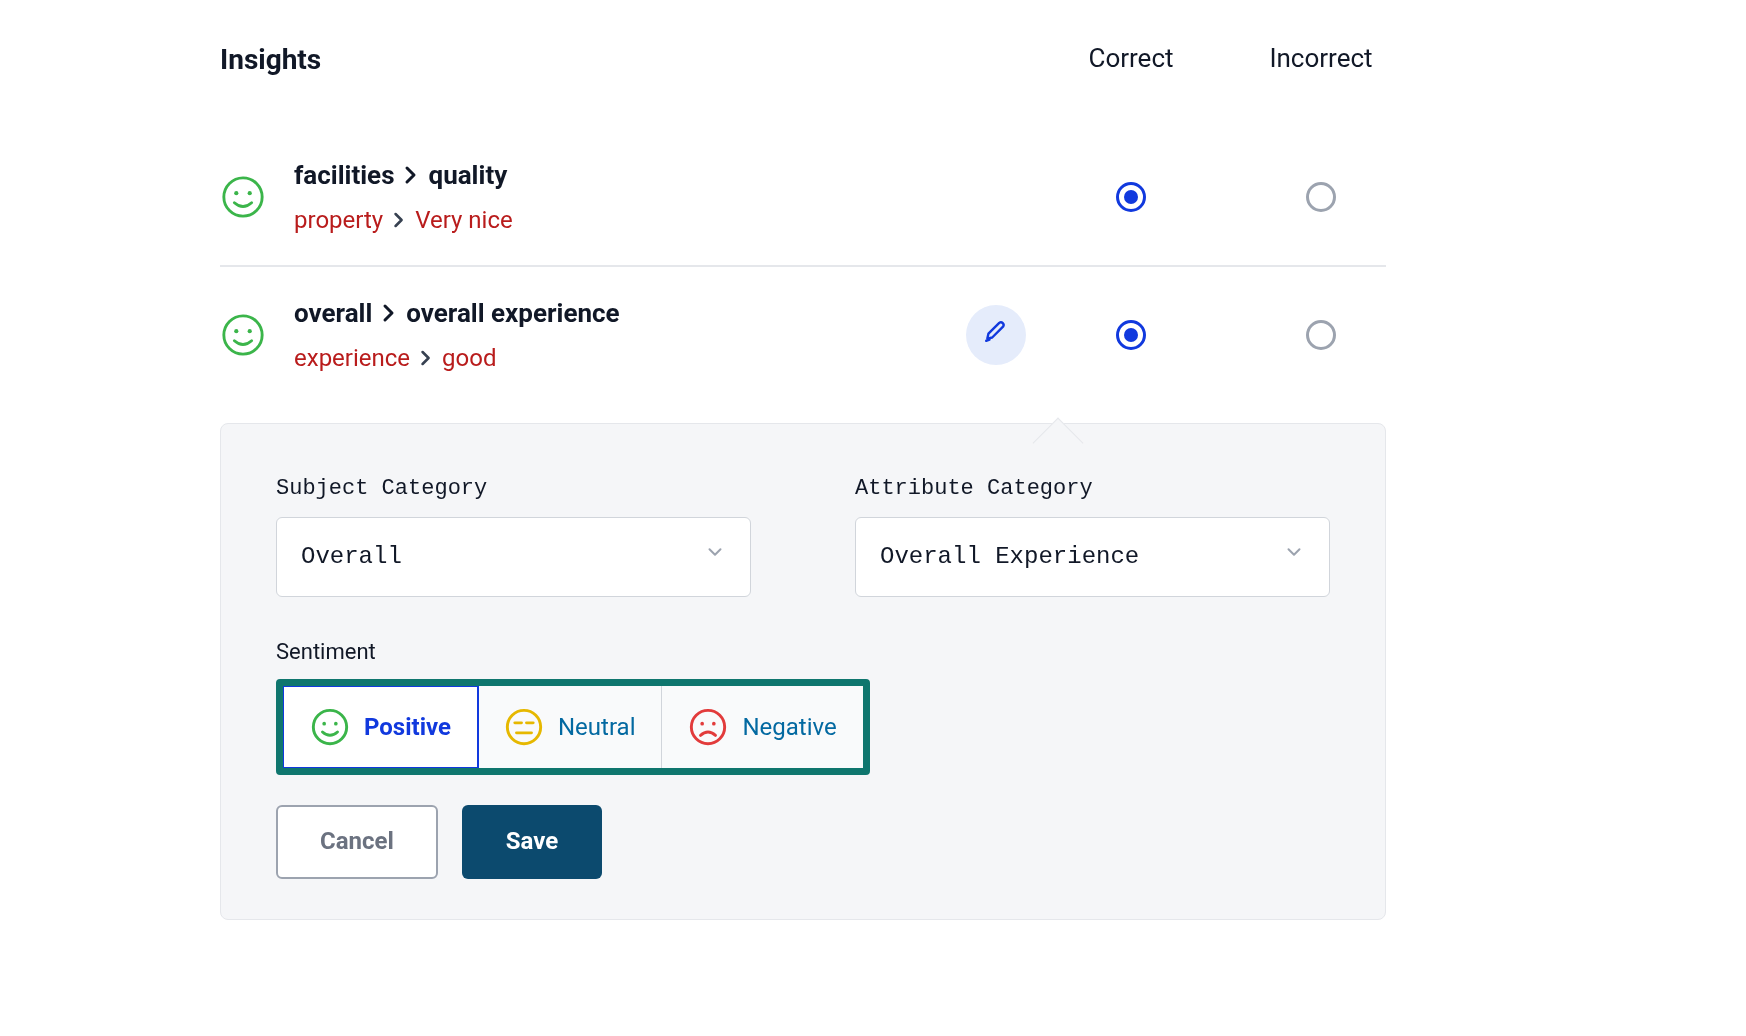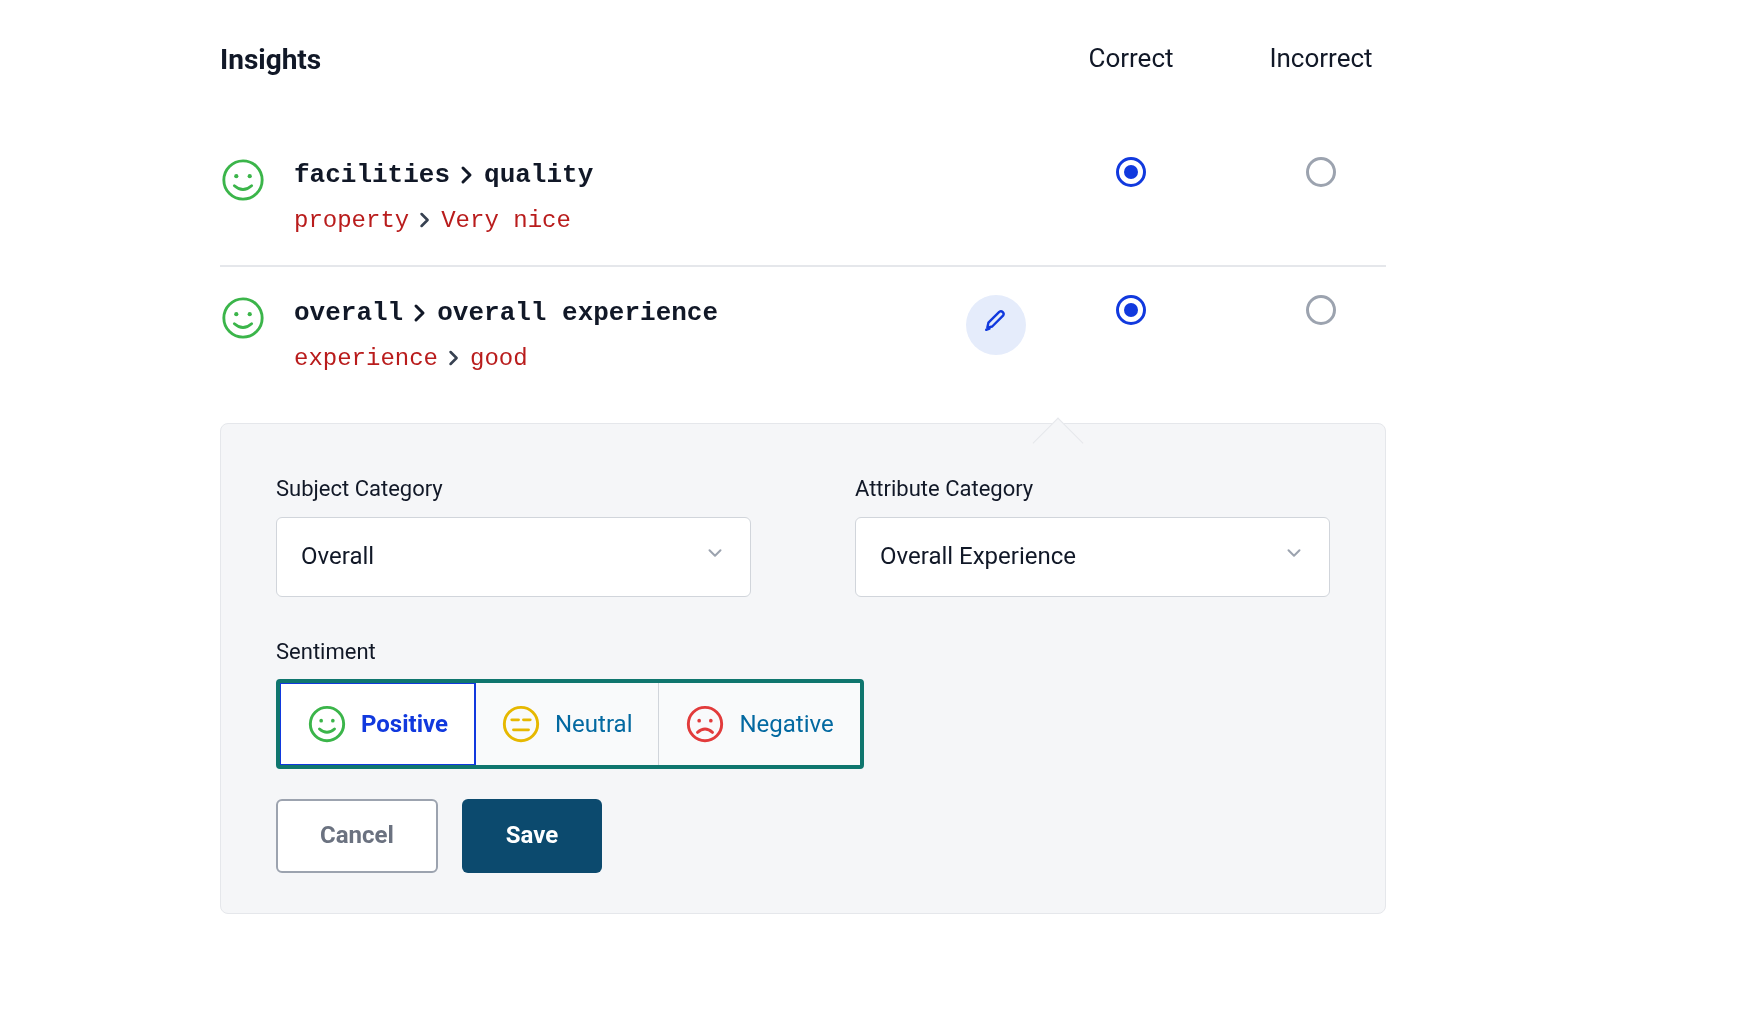--- a/index.html
+++ b/index.html
@@ -29,23 +29,22 @@
     gap: 60px;
   }
   .header-col {
     width: 130px;
     text-align: center;
     font-weight: 400;
     font-size: 26px;
   }
   .insight-row {
     display: flex;
-    align-items: flex-start;
+    align-items: center;
     padding: 28px 0;
-    font-family: Liberation Mono, monospace;
   }
   .insight-row + .insight-row {
     border-top: 2px solid #e5e7eb;
   }
   .face-icon {
     width: 46px;
     height: 46px;
     flex-shrink: 0;
     margin-right: 28px;
   }
@@ -133,20 +132,21 @@
     height: 36px;
     background: #f5f6f8;
     border-left: 1px solid #e5e7eb;
     border-top: 1px solid #e5e7eb;
     transform: rotate(45deg);
   }
   .form-row {
     display: flex;
     gap: 104px;
     margin-bottom: 40px;
+    font-family: Liberation Mono, monospace;
   }
   .form-group {
     flex: 1;
   }
   .form-label {
     font-size: 22px;
     color: #111827;
     margin-bottom: 12px;
     display: block;
   }
@@ -158,21 +158,21 @@
     font-size: 24px;
     display: flex;
     align-items: center;
     justify-content: space-between;
     cursor: pointer;
   }
   .select .chev-down svg { stroke: #9ca3af; }
   .sentiment-group { margin-bottom: 30px; }
   .sentiment-row {
     display: flex;
-    border: 4px solid #0f766e;
+    border: 7px solid #0f766e;
     border-radius: 4px;
     overflow: hidden;
     width: max-content;
     background: #f9fafb;
   }
   .sentiment-btn {
     display: flex;
     align-items: center;
     gap: 14px;
     padding: 20px 26px;

